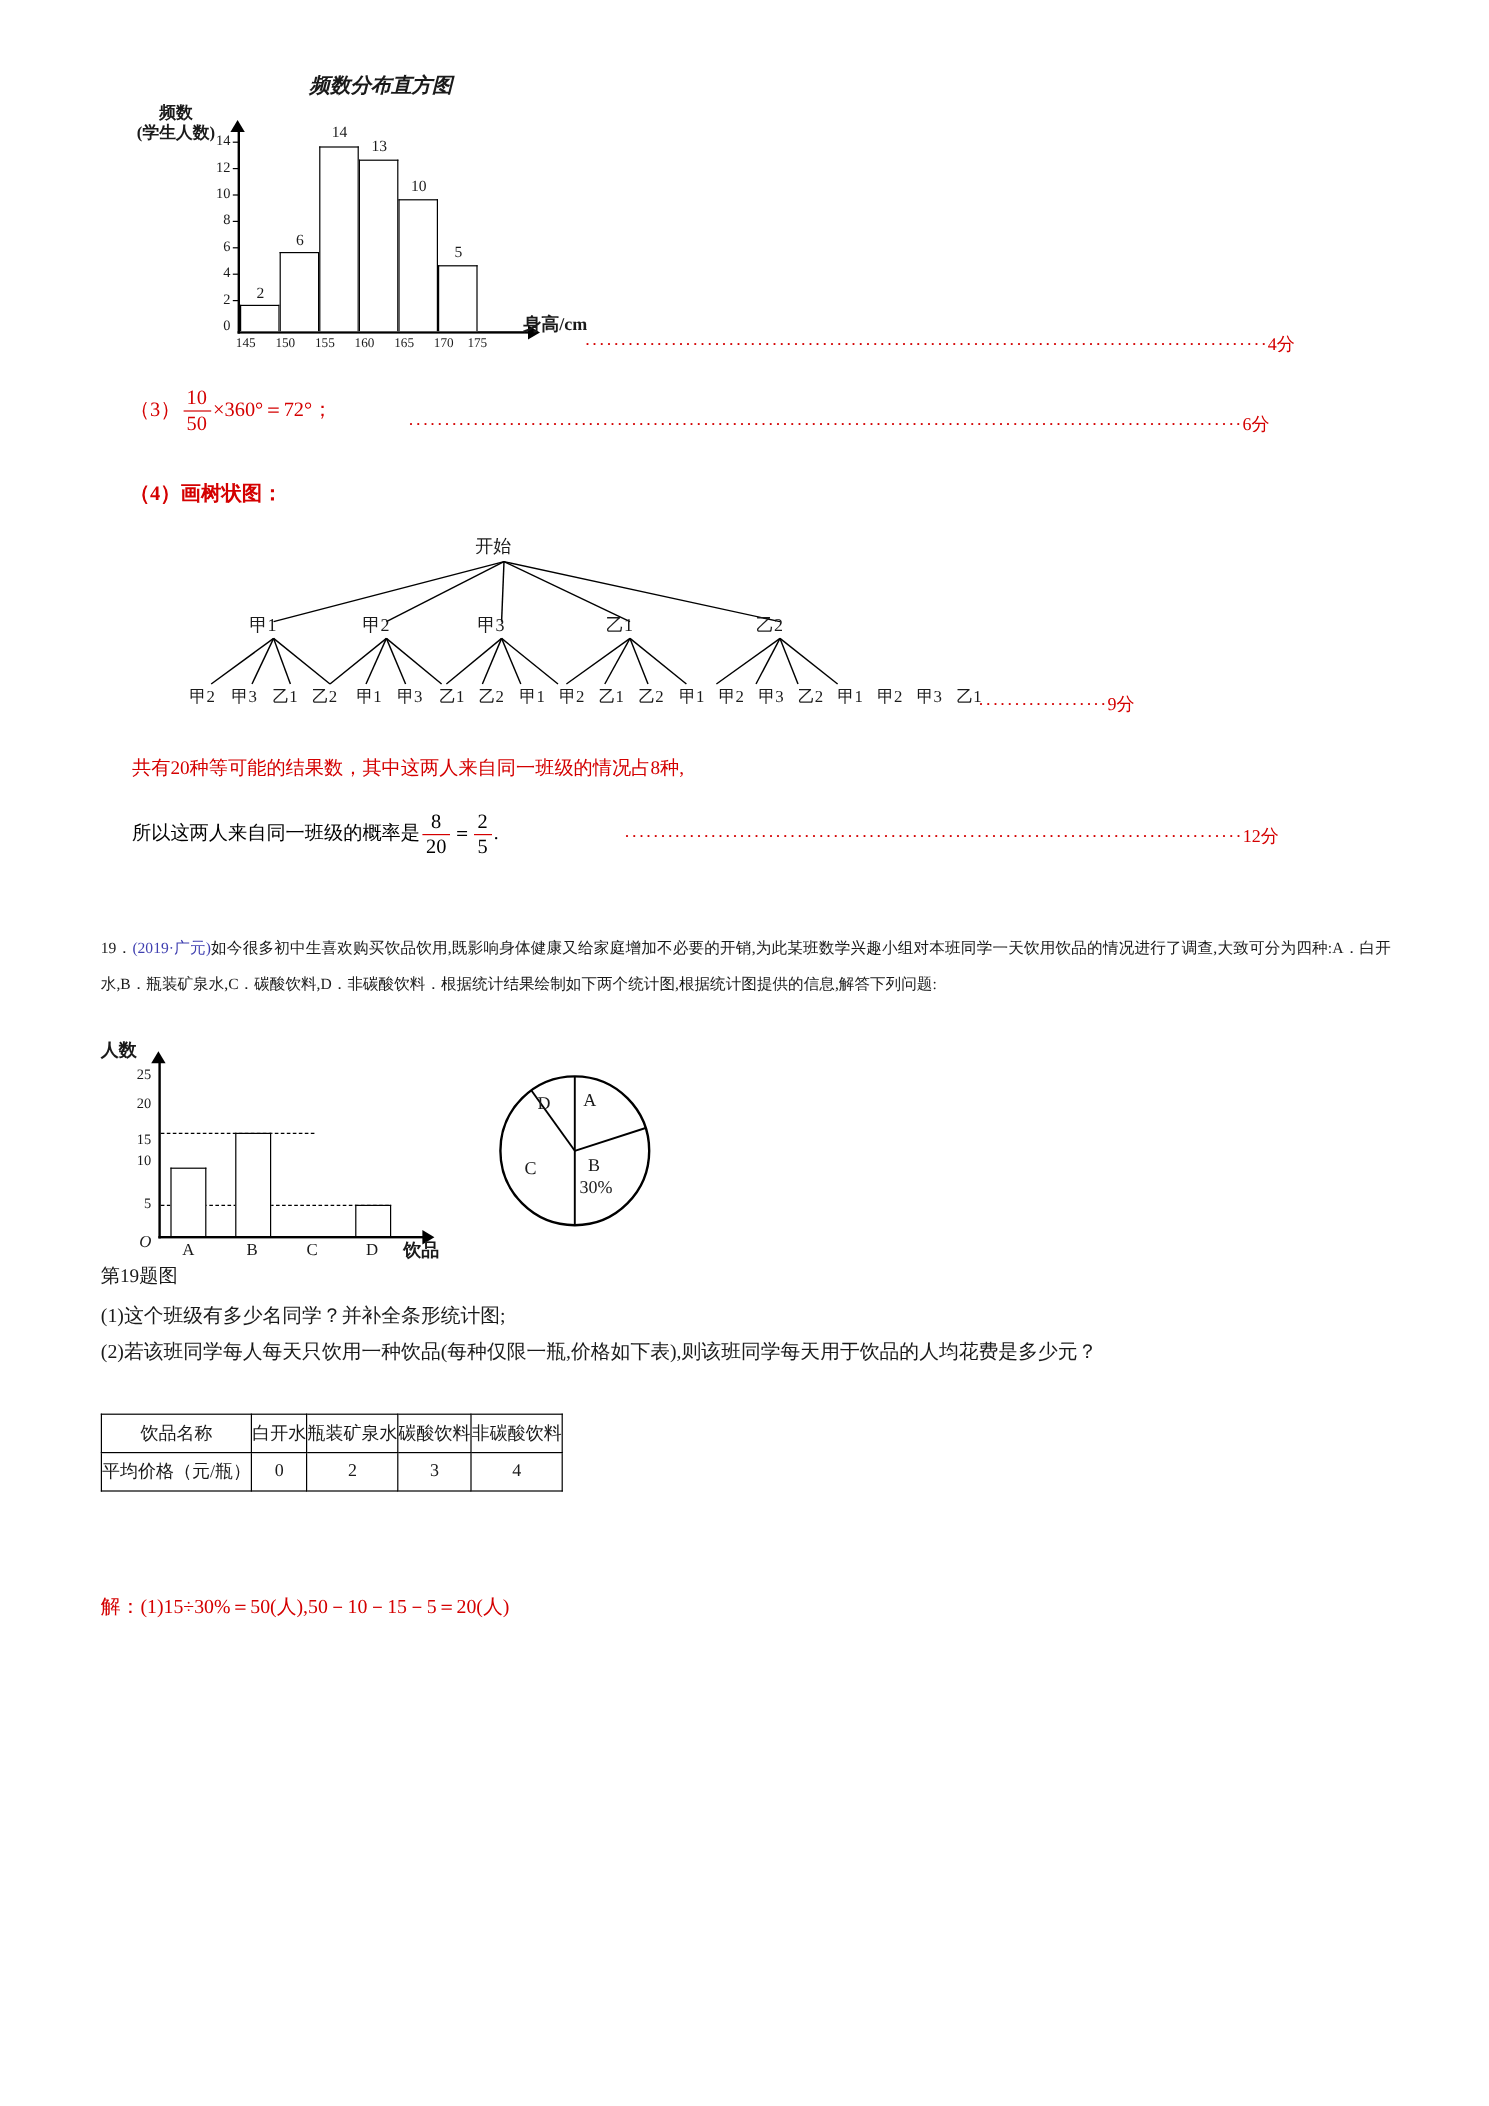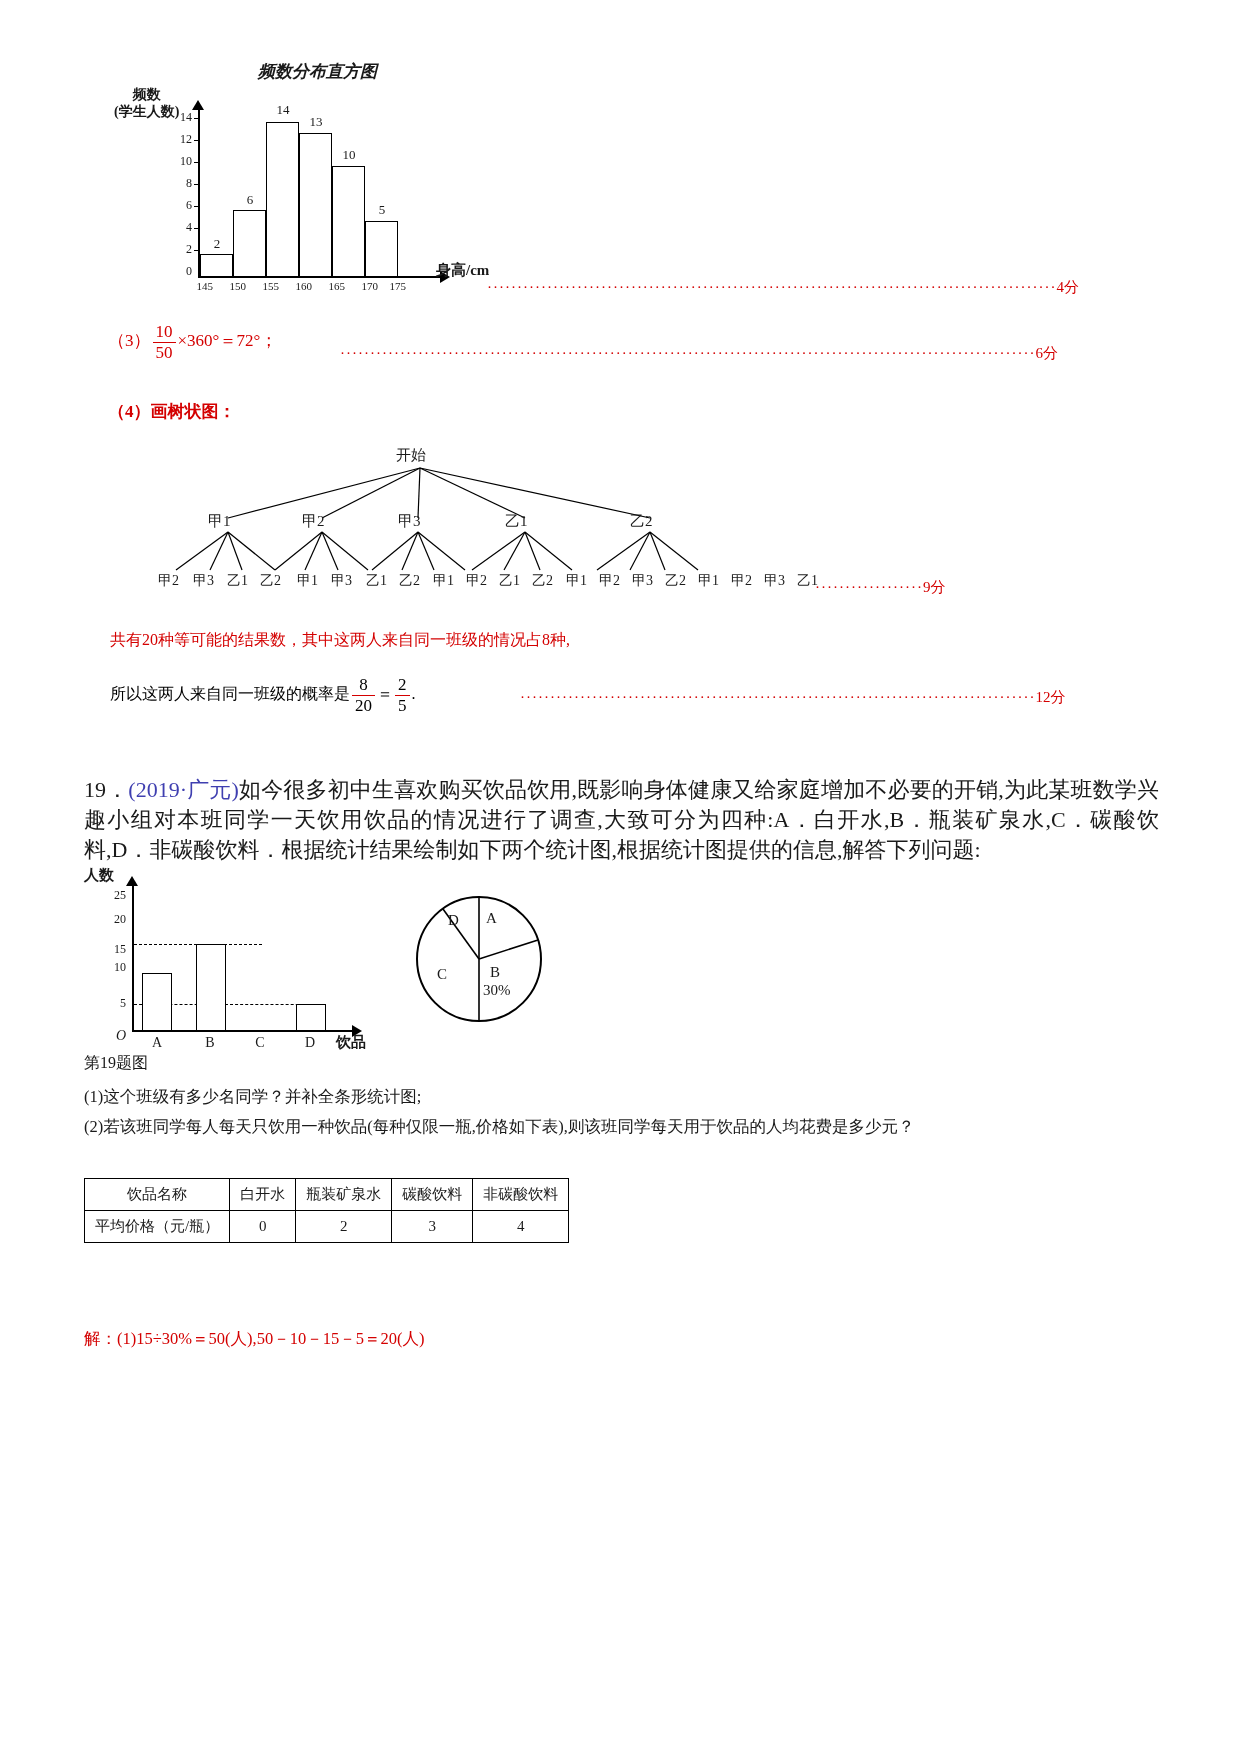--- a/index.html
+++ b/index.html
@@ -43,21 +43,21 @@
   
   .tree{position:absolute;left:100px;top:440px;width:760px;height:165px;}
   .tree svg{position:absolute;left:0;top:0;}
   .tnode{position:absolute;font-size:15px;white-space:nowrap;}
   .tleaf{position:absolute;font-size:14px;white-space:nowrap;}
 
   .concl1{position:absolute;left:110px;top:630px;font-size:16px;color:#d40000;}
   .concl2{position:absolute;left:110px;top:675px;font-size:16px;color:#000000;}
 
   
-  .q19{position:absolute;left:84px;top:775px;width:1075px;font-size:22px;line-height:30px;text-align:justify;}
+  .q19{position:absolute;left:84px;top:775px;width:1075px;font-size:13px;line-height:30px;text-align:justify;}
   .q19 .num{font-family:"Liberation Serif",serif;}
 
   
   .fig2{position:absolute;left:84px;top:870px;width:560px;height:180px;}
   .fig2-ylabel{position:absolute;left:0px;top:-4px;font-size:15px;font-weight:bold;}
   .b2-yaxis{position:absolute;left:48px;top:14px;width:2px;height:148px;background:#000;}
   .b2-xaxis{position:absolute;left:48px;top:160px;width:222px;height:2px;background:#000;}
   .b2-arrow-up{position:absolute;left:42px;top:6px;width:0;height:0;border-left:6px solid transparent;border-right:6px solid transparent;border-bottom:10px solid #000;}
   .b2-arrow-right{position:absolute;left:268px;top:155px;width:0;height:0;border-top:6px solid transparent;border-bottom:6px solid transparent;border-left:10px solid #000;}
   .b2-ytick{position:absolute;font-size:12px;width:22px;text-align:right;}
@@ -68,21 +68,21 @@
   .dashed{position:absolute;border-top:1.8px dashed #000;}
 
   .pie-wrap{position:absolute;left:320px;top:14px;width:150px;height:150px;}
   .pie-label{position:absolute;font-size:15px;}
 
   .figcap{position:absolute;left:84px;top:1053px;font-size:16px;}
 
   
   .tbl{position:absolute;left:84px;top:1178px;border-collapse:collapse;font-size:15px;}
   .tbl td{border:1.3px solid #000;text-align:center;padding:6px 8px;}
-  .tbl .hcell{padding:6px 10px;}
+  .tbl .hcell{padding:6px 0;}
 
   .ans{position:absolute;left:84px;top:1328px;font-size:16.5px;color:#d40000;}
 </style>
 </head>
 <body>
 
 <div class="page">
 
   <div class="fig-hist">
     <div class="fig-title">频数分布直方图</div>

